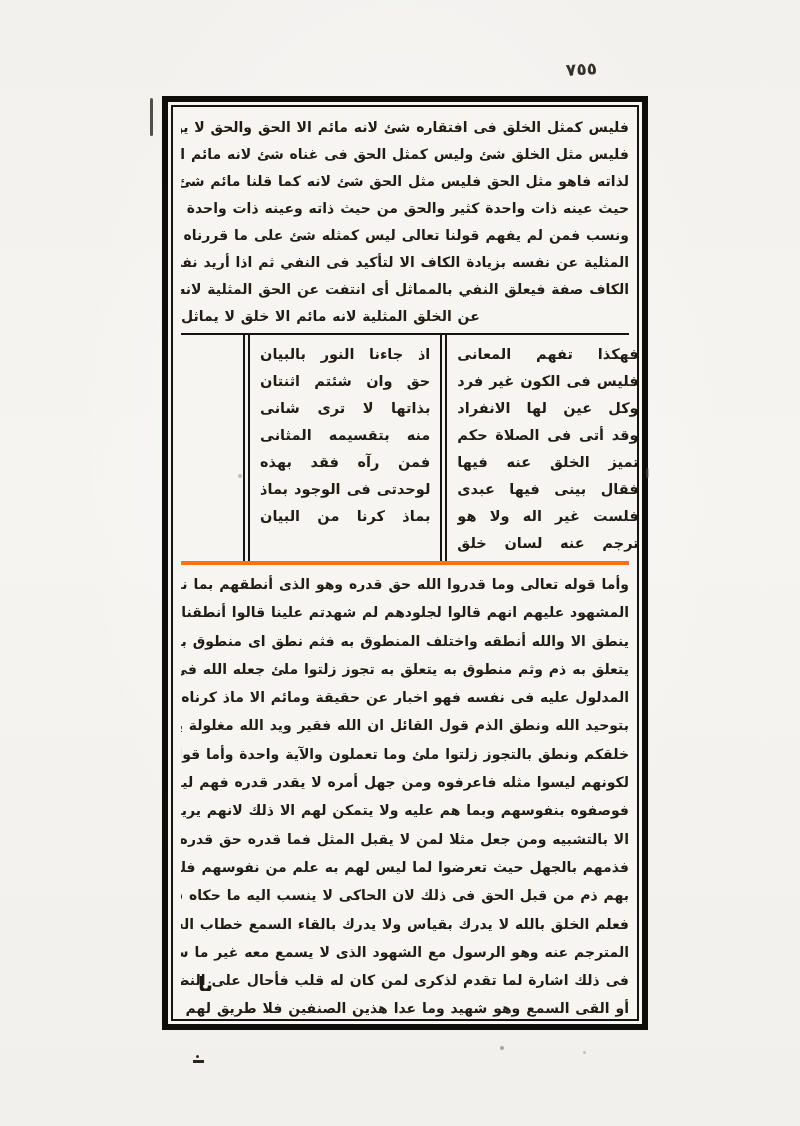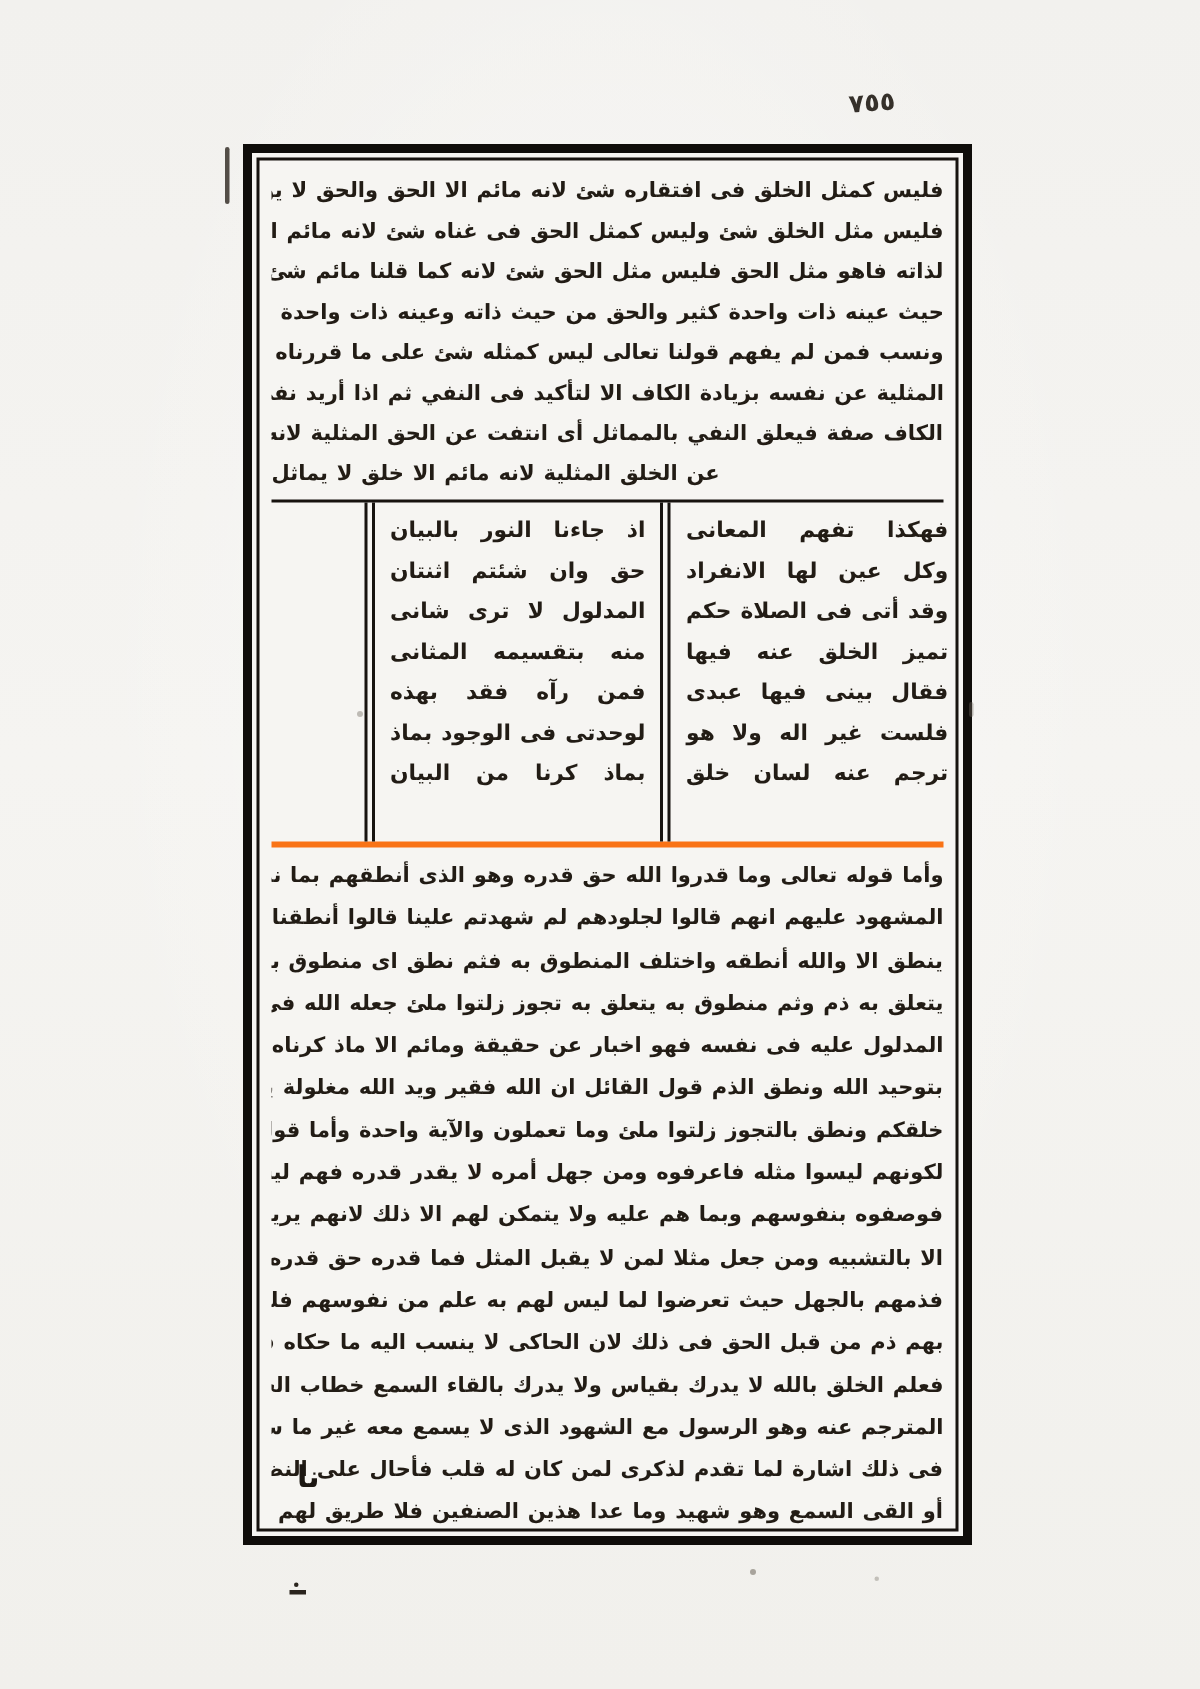--- a/index.html
+++ b/index.html
@@ -91,29 +91,30 @@
         <div class="line">الكاف صفة فيعلق النفي بالمماثل أى انتفت عن الحق المثلية لانه مائم الا حق لا يماثل وانتفت</div>
         <div class="line short-last">عن الخلق المثلية لانه مائم الا خلق لا يماثل</div>
       </div>
 
       <div class="poem">
         <div class="poem-spacer"></div>
         <div class="vrule"></div>
         <div class="poem-col col-left">
           <div class="verse">اذ جاءنا النور بالبيان</div>
           <div class="verse">حق وان شئتم اثنتان</div>
-          <div class="verse">المدلول لا ترى شانى</div>
+          <div class="verse">بذاتها لا ترى شانى</div>
           <div class="verse">منه بتقسيمه المثانى</div>
           <div class="verse">فمن رآه فقد بهذه</div>
           <div class="verse">لوحدتى فى الوجود بماذ</div>
           <div class="verse">بماذ كرنا من البيان</div>
         </div>
         <div class="vrule"></div>
         <div class="poem-col col-right">
           <div class="verse">فهكذا تفهم المعانى</div>
+          <div class="verse">فليس فى الكون غير فرد</div>
           <div class="verse">وكل عين لها الانفراد</div>
           <div class="verse">وقد أتى فى الصلاة حكم</div>
           <div class="verse">تميز الخلق عنه فيها</div>
           <div class="verse">فقال بينى فيها عبدى</div>
           <div class="verse">فلست غير اله ولا هو</div>
           <div class="verse">ترجم عنه لسان خلق</div>
         </div>
       </div>
 
       <div class="bottom-block">

